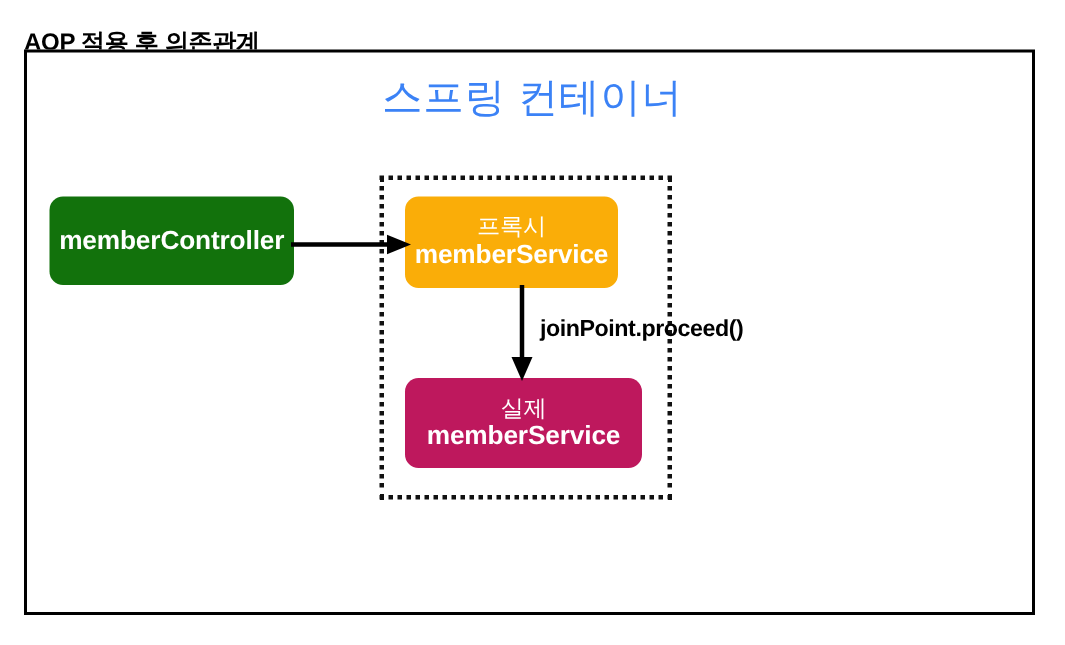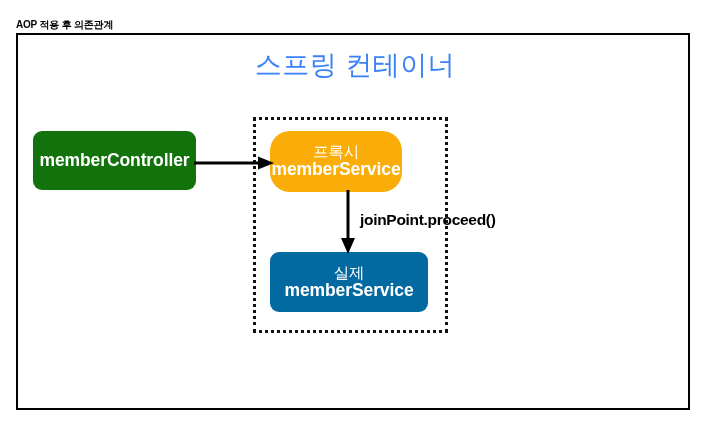--- a/index.html
+++ b/index.html
@@ -13,21 +13,21 @@
     position: relative;
     font-family: "Liberation Sans", "DejaVu Sans", sans-serif;
     overflow: hidden;
   }
 
   
   #slide-title {
     position: absolute;
     left: 16px;
     top: 18px;
-    font-size: 10px;
+    font-size: 16px;
     font-weight: bold;
     color: #000000;
     letter-spacing: -0.2px;
     white-space: nowrap;
   }
 
   
   #outer-frame {
     position: absolute;
     left: 16px;
@@ -96,31 +96,30 @@
   #node-member-controller {
     left: 33px;
     top: 131px;
     width: 163px;
     height: 59px;
     background: #12720c;
   }
   #node-proxy-member-service {
     left: 270px;
     top: 131px;
-    width: 132px;
+    width: 142px;
     height: 61px;
     background: #faad08;
-    border-radius: 20px;
   }
   #node-real-member-service {
     left: 270px;
     top: 252px;
     width: 158px;
     height: 60px;
-    background: #0369a1;
+    background: #be185d;
   }
 
   
   #arrow-controller-to-proxy {
     position: absolute;
     left: 194px;
     top: 152px;
     width: 80px;
     height: 22px;
   }

